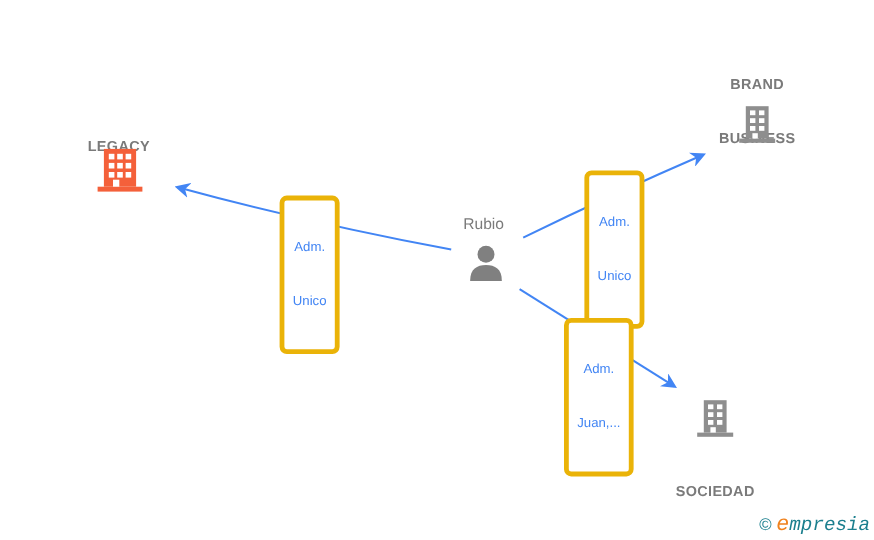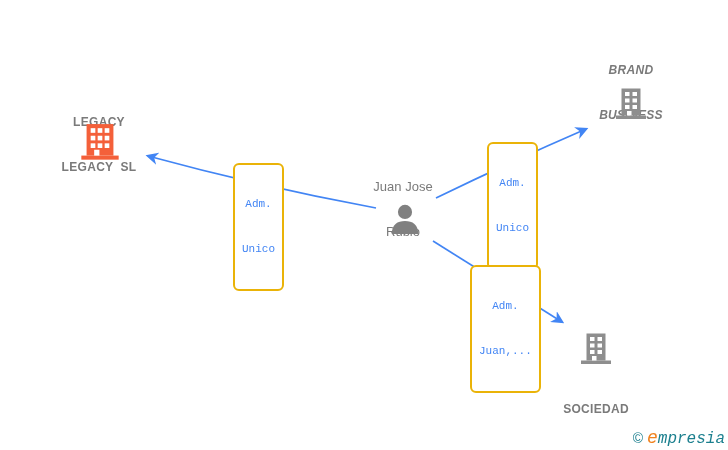--- a/index.html
+++ b/index.html
@@ -45,29 +45,28 @@
     line-height: 15px;
   }
   .node-icon {
     position: absolute;
     z-index: 2;
   }
   .edge-label {
     position: absolute;
     z-index: 3;
     background: #ffffff;
-    border: 2px solid #eab308;
+    border: 4px solid #eab308;
     border-radius: 6px;
     color: #4285f4;
     font-size: 11px;
     line-height: 15px;
     padding: 2px 7px;
     text-align: center;
     white-space: pre;
-    font-family: Liberation Mono, monospace;
   }
   .watermark {
     position: absolute;
     right: 3px;
     bottom: 2px;
     z-index: 2;
     font-size: 14px;
     color: #1b7f8e;
     white-space: nowrap;
   }
@@ -95,47 +94,45 @@
         <path d="M0,0 L10,5 L0,10 L3,5 z" fill="#4285f4"></path>
       </marker>
     </defs>
     <path class="edge-line" d="M376,208 Q258,186 148,156" marker-end="url(#arrow)"></path>
     <path class="edge-line" d="M436,198 Q512,161 586,129" marker-end="url(#arrow)"></path>
     <path class="edge-line" d="M433,241 L562,322" marker-end="url(#arrow)"></path>
   </svg>
 
   <div class="node-label company-label" style="left:19px; top:85px; width:160px;">
     <div>LEGACY</div>
-    <div>LEGACY  SL</div>
   </div>
   <svg class="node-icon" style="left:79px; top:120px;" width="42" height="42" viewBox="0 0 36 36">
     <rect x="2" y="30.5" width="32" height="3.5" fill="#f4603a"></rect>
     <rect x="6.5" y="3.5" width="23" height="27" fill="#f4603a"></rect>
     <rect x="10" y="7" width="4" height="4" fill="#ffffff"></rect>
     <rect x="16" y="7" width="4" height="4" fill="#ffffff"></rect>
     <rect x="22" y="7" width="4" height="4" fill="#ffffff"></rect>
     <rect x="10" y="13.5" width="4" height="4" fill="#ffffff"></rect>
     <rect x="16" y="13.5" width="4" height="4" fill="#ffffff"></rect>
     <rect x="22" y="13.5" width="4" height="4" fill="#ffffff"></rect>
     <rect x="10" y="20" width="4" height="4" fill="#ffffff"></rect>
     <rect x="16" y="20" width="4" height="4" fill="#ffffff"></rect>
     <rect x="22" y="20" width="4" height="4" fill="#ffffff"></rect>
     <rect x="13" y="25.5" width="4.5" height="5" fill="#ffffff"></rect>
   </svg>
 
   <div class="node-label person-label" style="left:323px; top:149px; width:160px;">
-    <div>Juan Jose</div>
     <div>Rubio</div>
   </div>
   <svg class="node-icon" style="left:388px; top:202px;" width="34" height="34" viewBox="0 0 36 36">
     <circle cx="18" cy="10.5" r="7.5" fill="#808080"></circle>
     <path d="M4,34 c0,-10.5 6,-14 14,-14 s14,3.5 14,14 z" fill="#808080"></path>
   </svg>
 
-  <div class="node-label company-label" style="left:546px; top:33px; width:170px;font-style:italic;">
+  <div class="node-label company-label" style="left:546px; top:33px; width:170px;">
     <div>BRAND</div>
     <div>BUSINESS</div>
   </div>
   <svg class="node-icon" style="left:613px; top:85px;" width="36" height="36" viewBox="0 0 36 36">
     <rect x="3" y="30.5" width="30" height="3.5" fill="#8e8e8e"></rect>
     <rect x="8.5" y="3.5" width="19" height="27" fill="#8e8e8e"></rect>
     <rect x="12" y="7" width="4.5" height="4" fill="#ffffff"></rect>
     <rect x="19.5" y="7" width="4.5" height="4" fill="#ffffff"></rect>
     <rect x="12" y="13.5" width="4.5" height="4" fill="#ffffff"></rect>
     <rect x="19.5" y="13.5" width="4.5" height="4" fill="#ffffff"></rect>

